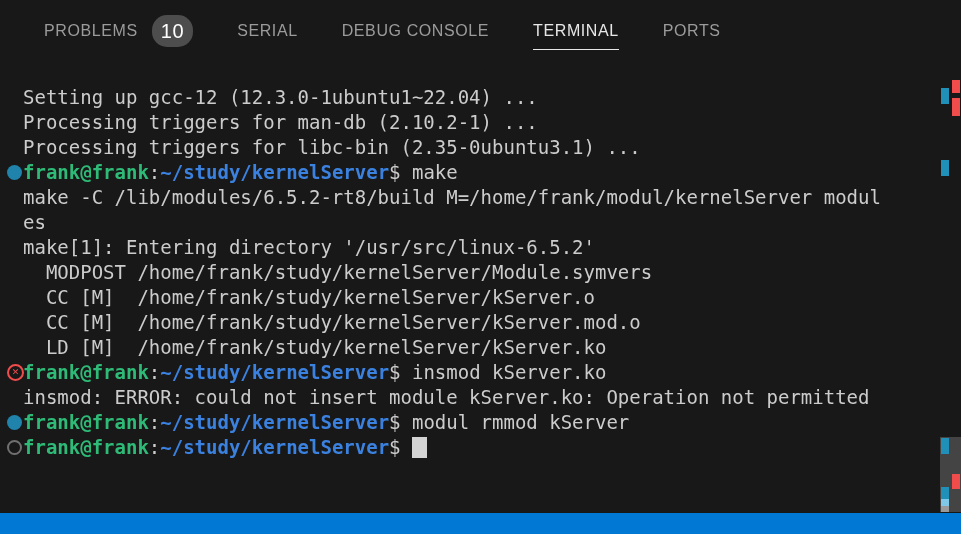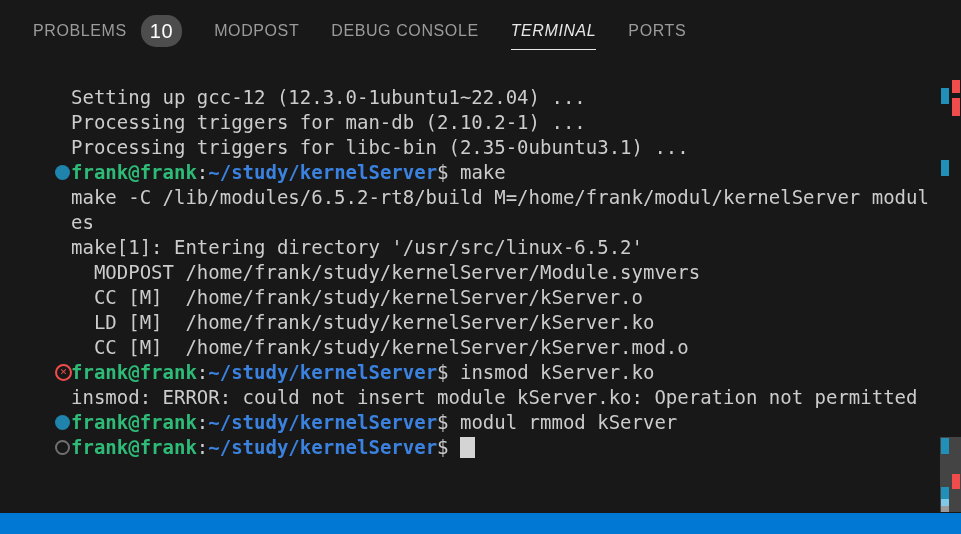--- a/index.html
+++ b/index.html
@@ -3,41 +3,41 @@
 <meta charset="utf-8">
 <style>
   html,body { margin:0; padding:0; background:#000; }
   .app {
     position:relative; width:961px; height:534px; overflow:hidden;
     background:var(--bg); font-family:"Liberation Sans", sans-serif;
   }
   
   .tabbar {
     box-sizing:border-box; height:62px; padding:17px 0 0 33px;
-    display:flex; gap:32px; align-items:flex-start;
+    display:flex; gap:44px; align-items:flex-start;margin-left:11px;
   }
   .tab {
     display:inline-flex; align-items:center; gap:14px; height:28px;
     font-size:16px; letter-spacing:0.6px; color:var(--tab-inactive);
     padding-bottom:4px; border-bottom:1.5px solid transparent; cursor:pointer;
     white-space:nowrap;
   }
-  .tab.active { color:var(--tab-active); border-bottom-color:var(--tab-active);font-style:italic; }
+  .tab.active { color:var(--tab-active); border-bottom-color:var(--tab-active); }
   .badge {
     background:var(--badge-bg); color:var(--badge-text);
     font-size:20px; line-height:1; padding:6px 9px; border-radius:15px;
     min-width:16px; text-align:center;
   }
   
   .terminal {
     position:absolute; top:62px; left:0; right:0; bottom:21px;
     font-family:"DejaVu Sans Mono", monospace; font-size:19px; line-height:25px;
     color:var(--text); padding-top:23px; overflow:hidden;
   }
-  .line { position:relative; height:25px; padding-left:23px; white-space:pre;margin-left:48px; }
+  .line { position:relative; height:25px; padding-left:23px; white-space:pre; }
   .deco {
     position:absolute; left:7px; top:5px; width:15px; height:15px;
     border-radius:50%; box-sizing:border-box;
   }
   .deco.success { background:var(--deco-success); }
   .deco.error {
     width:17px; height:17px; top:4px; border:2px solid var(--deco-error);
     color:var(--deco-error); display:flex; align-items:center; justify-content:center;
     font-family:"DejaVu Sans", sans-serif; font-size:9px; font-weight:bold; line-height:1;
   }
@@ -64,21 +64,21 @@
 <body>
 
 <div class="app">
 
   <div class="tabbar">
     <div class="tab">
       <span>PROBLEMS</span>
       <span class="badge">10</span>
     </div>
     <div class="tab">
-      <span>MODPOST</span>
+      <span>SERIAL</span>
     </div>
     <div class="tab">
       <span>DEBUG CONSOLE</span>
     </div>
     <div class="tab active">
       <span>TERMINAL</span>
     </div>
     <div class="tab">
       <span>PORTS</span>
     </div>
@@ -87,22 +87,22 @@
   <div class="terminal">
       <div class="line"><span>Setting up gcc-12 (12.3.0-1ubuntu1~22.04) ...</span></div>
       <div class="line"><span>Processing triggers for man-db (2.10.2-1) ...</span></div>
       <div class="line"><span>Processing triggers for libc-bin (2.35-0ubuntu3.1) ...</span></div>
       <div class="line"><span class="deco success"></span><span class="user">frank@frank</span><span>:</span><span class="path">~/study/kernelServer</span><span>$ </span><span>make</span></div>
       <div class="line"><span>make -C /lib/modules/6.5.2-rt8/build M=/home/frank/modul/kernelServer modul</span></div>
       <div class="line"><span>es</span></div>
       <div class="line"><span>make[1]: Entering directory '/usr/src/linux-6.5.2'</span></div>
       <div class="line"><span>  MODPOST /home/frank/study/kernelServer/Module.symvers</span></div>
       <div class="line"><span>  CC [M]  /home/frank/study/kernelServer/kServer.o</span></div>
+      <div class="line"><span>  CC [M]  /home/frank/study/kernelServer/kServer.mod.o</span></div>
       <div class="line"><span>  LD [M]  /home/frank/study/kernelServer/kServer.ko</span></div>
-      <div class="line"><span>  CC [M]  /home/frank/study/kernelServer/kServer.mod.o</span></div>
       <div class="line"><span class="deco error">✕</span><span class="user">frank@frank</span><span>:</span><span class="path">~/study/kernelServer</span><span>$ </span><span>insmod kServer.ko</span></div>
       <div class="line"><span>insmod: ERROR: could not insert module kServer.ko: Operation not permitted</span></div>
       <div class="line"><span class="deco success"></span><span class="user">frank@frank</span><span>:</span><span class="path">~/study/kernelServer</span><span>$ </span><span>modul rmmod kServer</span></div>
       <div class="line"><span class="deco pending"></span><span class="user">frank@frank</span><span>:</span><span class="path">~/study/kernelServer</span><span>$ </span><span class="cursor"></span></div>
     </div>
 
   <div class="scroll-thumb"></div>
   <div id="ruler">
       <div class="ruler-marker" style="left: 952px; top: 80px; height: 13px; background: rgb(241, 76, 76);"></div>
       <div class="ruler-marker" style="left: 941px; top: 88px; height: 16px; background: rgb(32, 144, 184);"></div>

